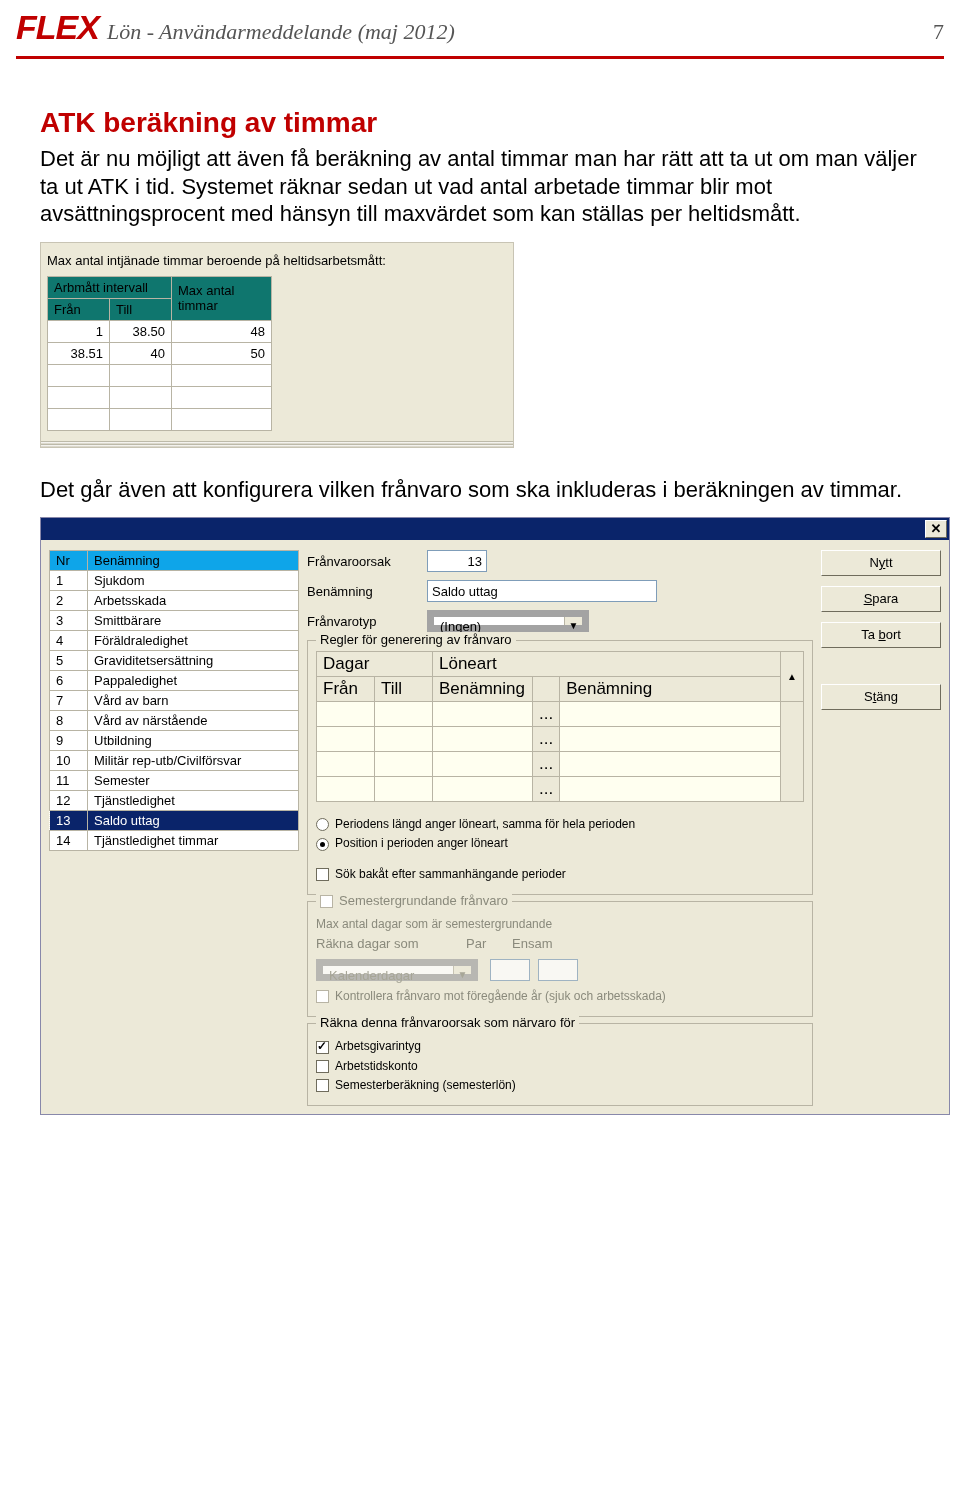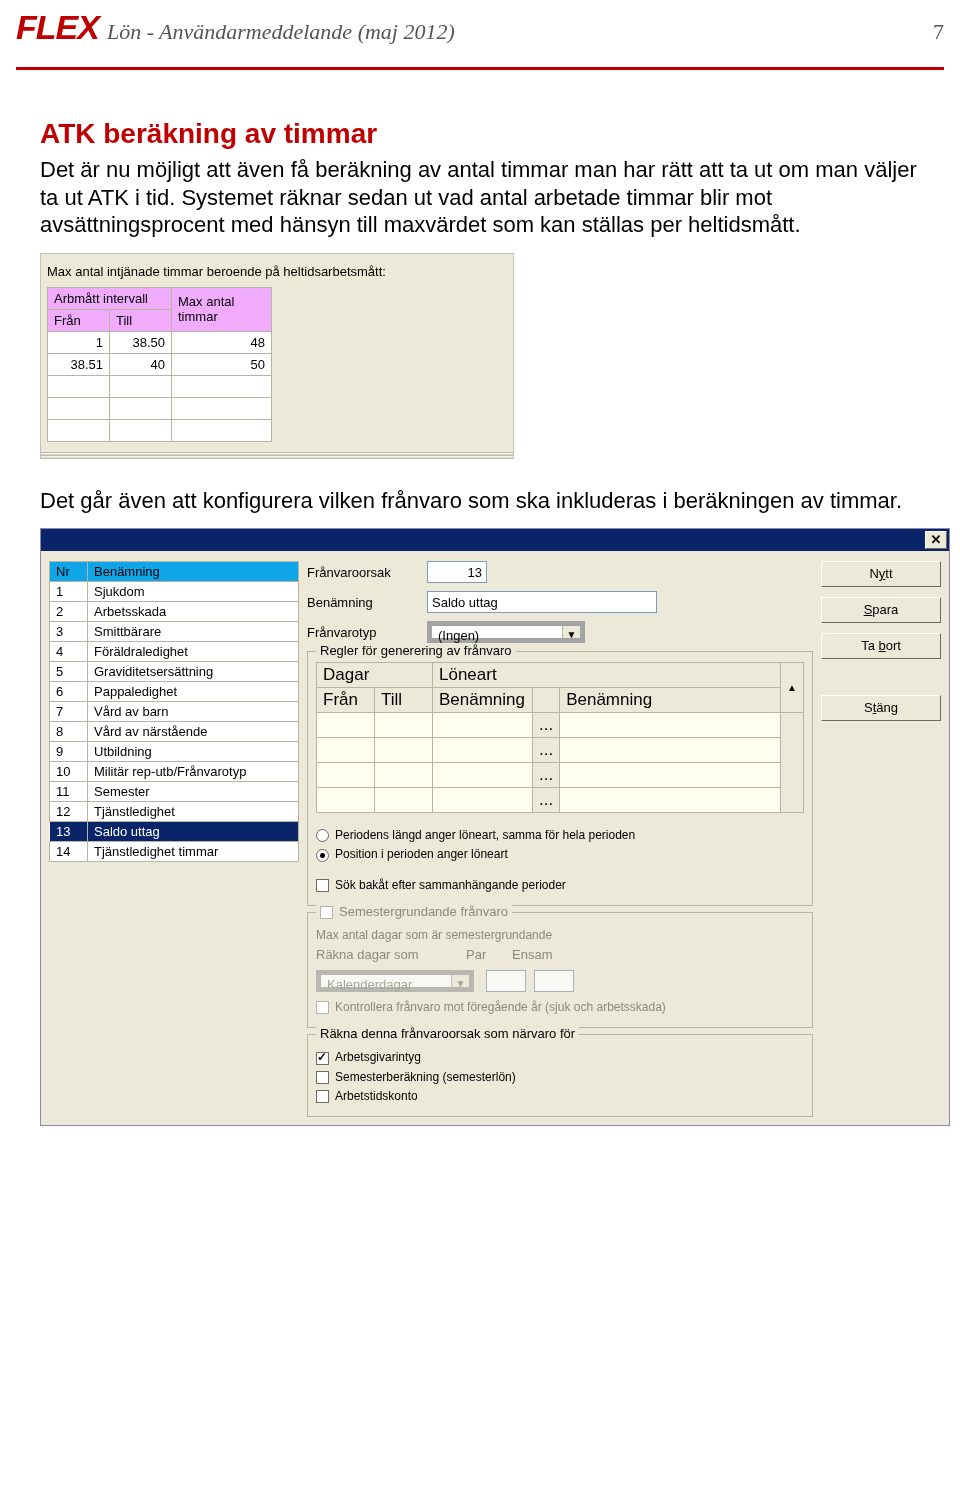--- a/index.html
+++ b/index.html
@@ -5,21 +5,21 @@
   * { box-sizing: border-box; }
   body {
     margin: 0;
     font-family: Arial, Helvetica, sans-serif;
     background: #fff;
     width: 960px;
   }
   .page-header {
     display: flex;
     align-items: baseline;
-    padding: 8px 16px 20px 16px;
+    padding: 8px 16px 9px 16px;
   }
   .logo {
     font-family: "Arial Black", Arial, sans-serif;
     font-weight: 900;
     font-style: italic;
     font-size: 34px;
     color: #c00000;
     letter-spacing: -1px;
   }
   .header-sub {
@@ -73,21 +73,21 @@
     font-size: 13px;
     margin: 0 6px 10px 6px;
   }
   .tbl1 th, .tbl1 td {
     border: 1px solid #b8b4a4;
     padding: 3px 6px;
     height: 22px;
     background: #fff;
   }
   .tbl1 th {
-    background: #f0abfc;
+    background: #0f766e;
     font-weight: normal;
     text-align: left;
   }
   .col-fran { width: 62px; text-align: right; }
   .col-till { width: 62px; text-align: right; }
   .col-max  { width: 100px; text-align: right; }
   .tbl1 thead th { text-align: left; }
   .ss1-sep {
     height: 3px;
     background: linear-gradient(#fff,#d0ccbc);
@@ -152,21 +152,21 @@
     border: 1px solid #7f9db9;
     background: #fff;
     font-family: Tahoma, Arial, sans-serif;
     font-size: 13px;
     padding: 2px 4px;
   }
   .w60 { width: 60px; text-align: right; }
   .w230 { width: 230px; }
   .combo {
     display: inline-flex;
-    border: 5px solid #a3a3a3;
+    border: 7px solid #a3a3a3;
     background: #fff;
     height: 22px;
   }
   .combo .cval { padding: 2px 6px; width: 130px; }
   .combo .carrow {
     width: 18px;
     background: #ece9d8;
     border-left: 1px solid #b8b4a4;
     text-align: center;
     font-size: 10px;
@@ -372,21 +372,21 @@
               <tr>
                 <td class="col-nr">8</td>
                 <td>Vård av närstående</td>
               </tr>
               <tr>
                 <td class="col-nr">9</td>
                 <td>Utbildning</td>
               </tr>
               <tr>
                 <td class="col-nr">10</td>
-                <td>Militär rep-utb/Frånvarotyp</td>
+                <td>Militär rep-utb/Civilförsvar</td>
               </tr>
               <tr>
                 <td class="col-nr">11</td>
                 <td>Semester</td>
               </tr>
               <tr>
                 <td class="col-nr">12</td>
                 <td>Tjänstledighet</td>
               </tr>
               <tr class="row-sel">
@@ -491,22 +491,22 @@
             <input class="tinput" style="width: 40px; opacity: 0.7;">
             <span style="width:8px"></span>
             <input class="tinput" style="width: 40px; opacity: 0.7;">
           </div>
           <div class="optrow"><span class="check"></span><span>Kontrollera frånvaro mot föregående år (sjuk och arbetsskada)</span></div>
         </div>
 
         <div class="groupbox">
           <span class="gb-title">Räkna denna frånvaroorsak som närvaro för</span>
           <div class="optrow"><span class="check sel"></span><span>Arbetsgivarintyg</span></div>
+          <div class="optrow"><span class="check"></span><span>Arbetstidskonto</span></div>
           <div class="optrow"><span class="check"></span><span>Semesterberäkning (semesterlön)</span></div>
-          <div class="optrow"><span class="check"></span><span>Arbetstidskonto</span></div>
         </div>
       </div>
 
       <div class="ss2-right">
         <div class="winbtn"><span>N<u>y</u>tt</span></div>
         <div class="winbtn"><span><u>S</u>para</span></div>
         <div class="winbtn btn-gap"><span>Ta <u>b</u>ort</span></div>
         <div class="winbtn"><span>S<u>t</u>äng</span></div>
       </div>
     </div>

